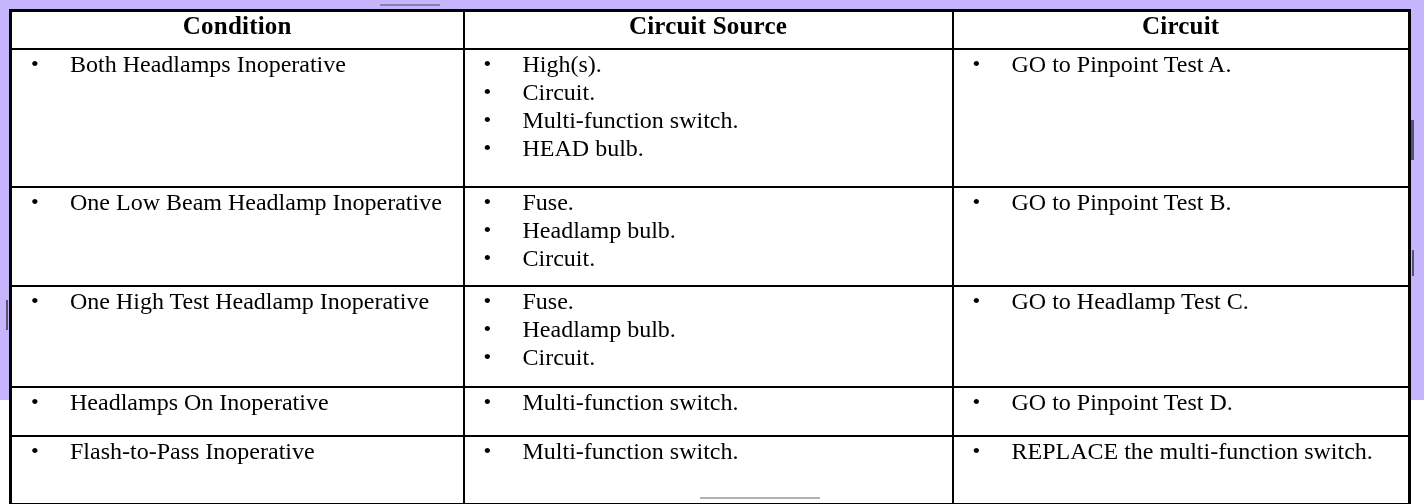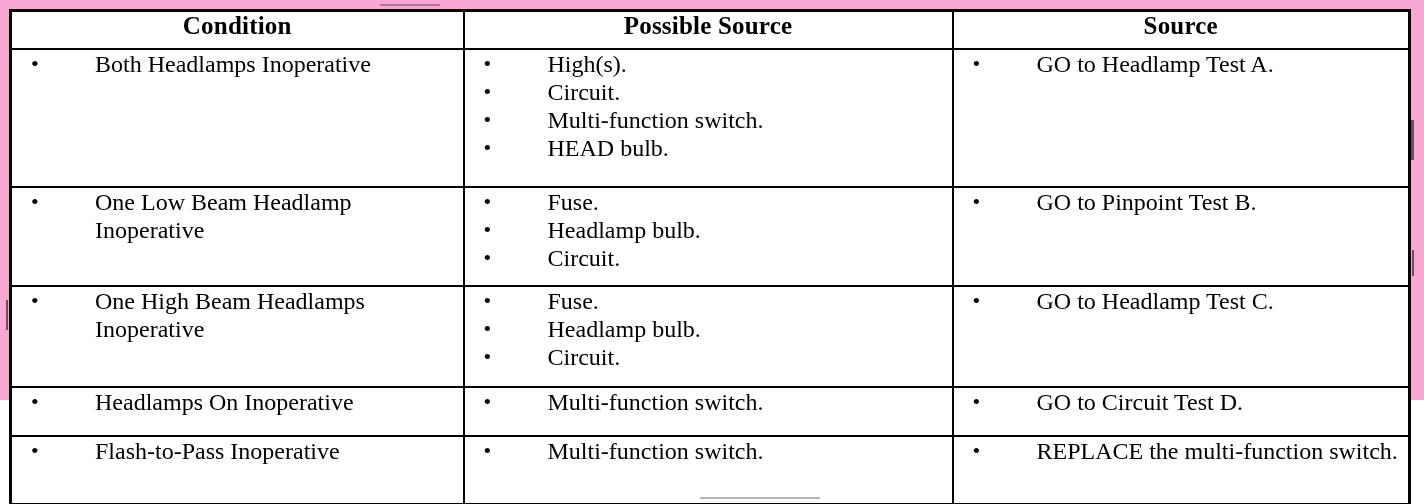--- a/index.html
+++ b/index.html
@@ -13,21 +13,21 @@
     overflow: hidden;
     font-family: "Liberation Serif", "DejaVu Serif", serif;
     color: #000000;
     -webkit-font-smoothing: none;
   }
 
   #page {
     position: relative;
     width: 1424px;
     height: 400px;
-    background: #f9a8d4;
+    background: #c4b5fd;
   }
 
   
   #diag-table {
     position: absolute;
     left: 9px;
     top: 9px;
     width: 1399px;
     height: 481px;
     border-collapse: collapse;
@@ -86,21 +86,20 @@
     left: 19px;
     top: 0;
     width: 10px;
     line-height: 28px;
     font-size: 22px;
     text-align: left;
   }
 
   ul.bullets li .bullet-text {
     display: block;
-    margin-left: 25px;
   }
 
   
   tr.row-1 td { height: 136px; }
   tr.row-2 td { height: 97px; }
   tr.row-3 td { height: 99px; }
   tr.row-4 td { height: 47px; }
   tr.row-5 td { height: 66px; }
 
   tr.row-4 .body-cell { padding-top: 5px; padding-bottom: 5px; }
@@ -121,22 +120,22 @@
   <table id="diag-table">
     <colgroup>
       <col class="col-condition">
       <col class="col-source">
       <col class="col-action">
     </colgroup>
 
     <thead>
       <tr>
         <th class="header-cell">Condition</th>
-        <th class="header-cell">Possible Source</th>
-        <th class="header-cell">Source</th>
+        <th class="header-cell">Circuit Source</th>
+        <th class="header-cell">Circuit</th>
       </tr>
     </thead>
 
     <tbody>
 
       <tr class="row-1">
         <td class="body-cell">
           <ul class="bullets">
             <li>
               <span class="bullet-glyph">•</span>
@@ -161,21 +160,21 @@
             <li>
               <span class="bullet-glyph">•</span>
               <span class="bullet-text">HEAD bulb.</span>
             </li>
           </ul>
         </td>
         <td class="body-cell">
           <ul class="bullets">
             <li>
               <span class="bullet-glyph">•</span>
-              <span class="bullet-text">GO to Headlamp Test A.</span>
+              <span class="bullet-text">GO to Pinpoint Test A.</span>
             </li>
           </ul>
         </td>
       </tr>
 
       <tr class="row-2">
         <td class="body-cell">
           <ul class="bullets">
             <li>
               <span class="bullet-glyph">•</span>
@@ -207,21 +206,21 @@
             </li>
           </ul>
         </td>
       </tr>
 
       <tr class="row-3">
         <td class="body-cell">
           <ul class="bullets">
             <li>
               <span class="bullet-glyph">•</span>
-              <span class="bullet-text">One High Beam Headlamps Inoperative</span>
+              <span class="bullet-text">One High Test Headlamp Inoperative</span>
             </li>
           </ul>
         </td>
         <td class="body-cell">
           <ul class="bullets">
             <li>
               <span class="bullet-glyph">•</span>
               <span class="bullet-text">Fuse.</span>
             </li>
             <li>
@@ -258,21 +257,21 @@
             <li>
               <span class="bullet-glyph">•</span>
               <span class="bullet-text">Multi-function switch.</span>
             </li>
           </ul>
         </td>
         <td class="body-cell">
           <ul class="bullets">
             <li>
               <span class="bullet-glyph">•</span>
-              <span class="bullet-text">GO to Circuit Test D.</span>
+              <span class="bullet-text">GO to Pinpoint Test D.</span>
             </li>
           </ul>
         </td>
       </tr>
 
       <tr class="row-5">
         <td class="body-cell">
           <ul class="bullets">
             <li>
               <span class="bullet-glyph">•</span>

